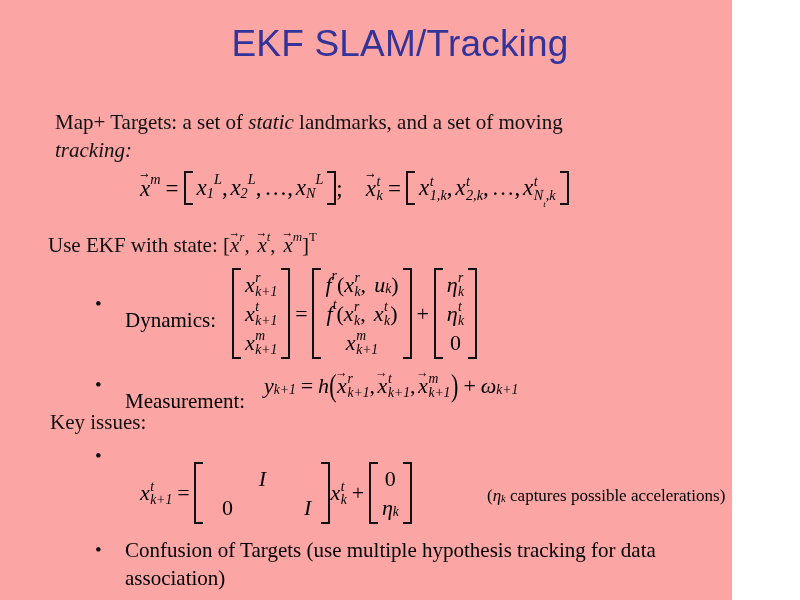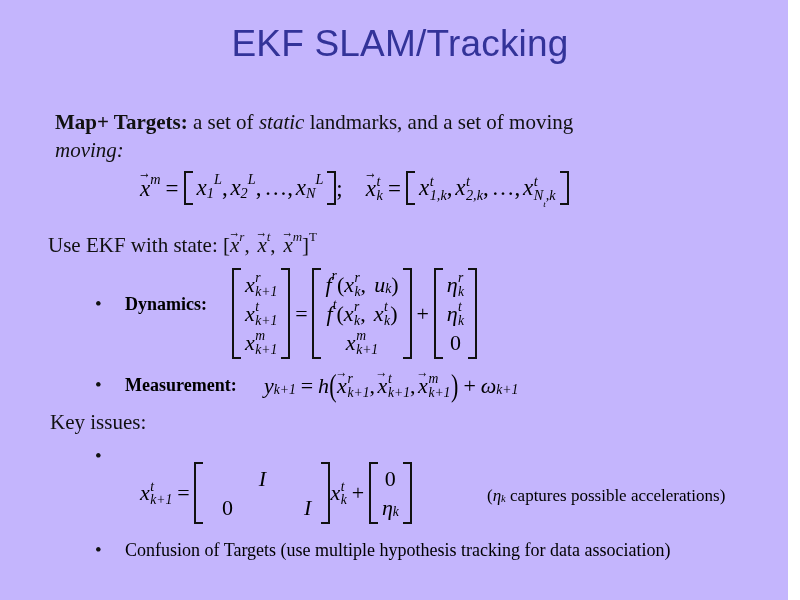--- a/index.html
+++ b/index.html
@@ -11,23 +11,23 @@
     width: 800px;
     height: 600px;
     overflow: hidden;
     font-family: "Liberation Serif", "DejaVu Serif", serif;
     color: #000000;
     position: relative;
   }
 
   #slide {
     position: relative;
-    width: 788px;
+    width: 732px;
     height: 600px;
-    background: #c4b5fd;
+    background: #fca5a5;
   }
 
   
   .slide-title {
     position: absolute;
     left: 0;
     top: 22px;
     width: 800px;
     text-align: center;
     font-family: "Liberation Sans", "DejaVu Sans", sans-serif;
@@ -39,21 +39,21 @@
   }
 
   
   .body-text {
     position: absolute;
     font-family: "Liberation Serif", "DejaVu Serif", serif;
     font-size: 21px;
     line-height: 28px;
     color: #111111;
   }
-  .bold { font-weight: bold; }
+  .bold { font-weight: normal; margin-top: 16px; }
   .ital { font-style: italic; }
 
   
   #para-map {
     left: 55px;
     top: 108px;
     width: 700px;
   }
 
   
@@ -78,21 +78,21 @@
   .bullet-dot {
     width: 30px;
     flex: 0 0 30px;
     font-size: 19px;
     line-height: 28px;
     color: #111111;
     text-align: left;
     padding-left: 1px;
   }
   .bullet-body {
-    font-size: 18px;
+    font-size: 21px;
     line-height: 28px;
   }
 
   #bullet-dynamics { left: 94px; top: 290px; width: 560px; }
   #bullet-measure  { left: 94px; top: 371px; width: 620px; }
   #bullet-dyntgt   { left: 94px; top: 442px; width: 600px; }
   #bullet-confusion{ left: 94px; top: 536px; width: 660px; }
 
   
   .math {
@@ -207,21 +207,21 @@
 </style>
 </head>
 <body>
 
 <div id="slide">
 
   <div class="slide-title">EKF SLAM/Tracking</div>
 
   <div class="body-text" id="para-map">
     <span class="bold">Map+ Targets:</span><span> a set of </span><span class="ital">static</span><span> landmarks, and a set of moving </span><br>
-    <span class="ital">moving:</span>
+    <span class="ital">tracking:</span>
   </div>
 
   <div class="display-eq" id="eq-state">
     <span class="math">
       <span class="vec">x</span>
         <sup>m</sup>
       <span class="opsp">=</span>
       <span class="matrix">
         <span class="brk brk-l"></span>
         <span class="mrows">

